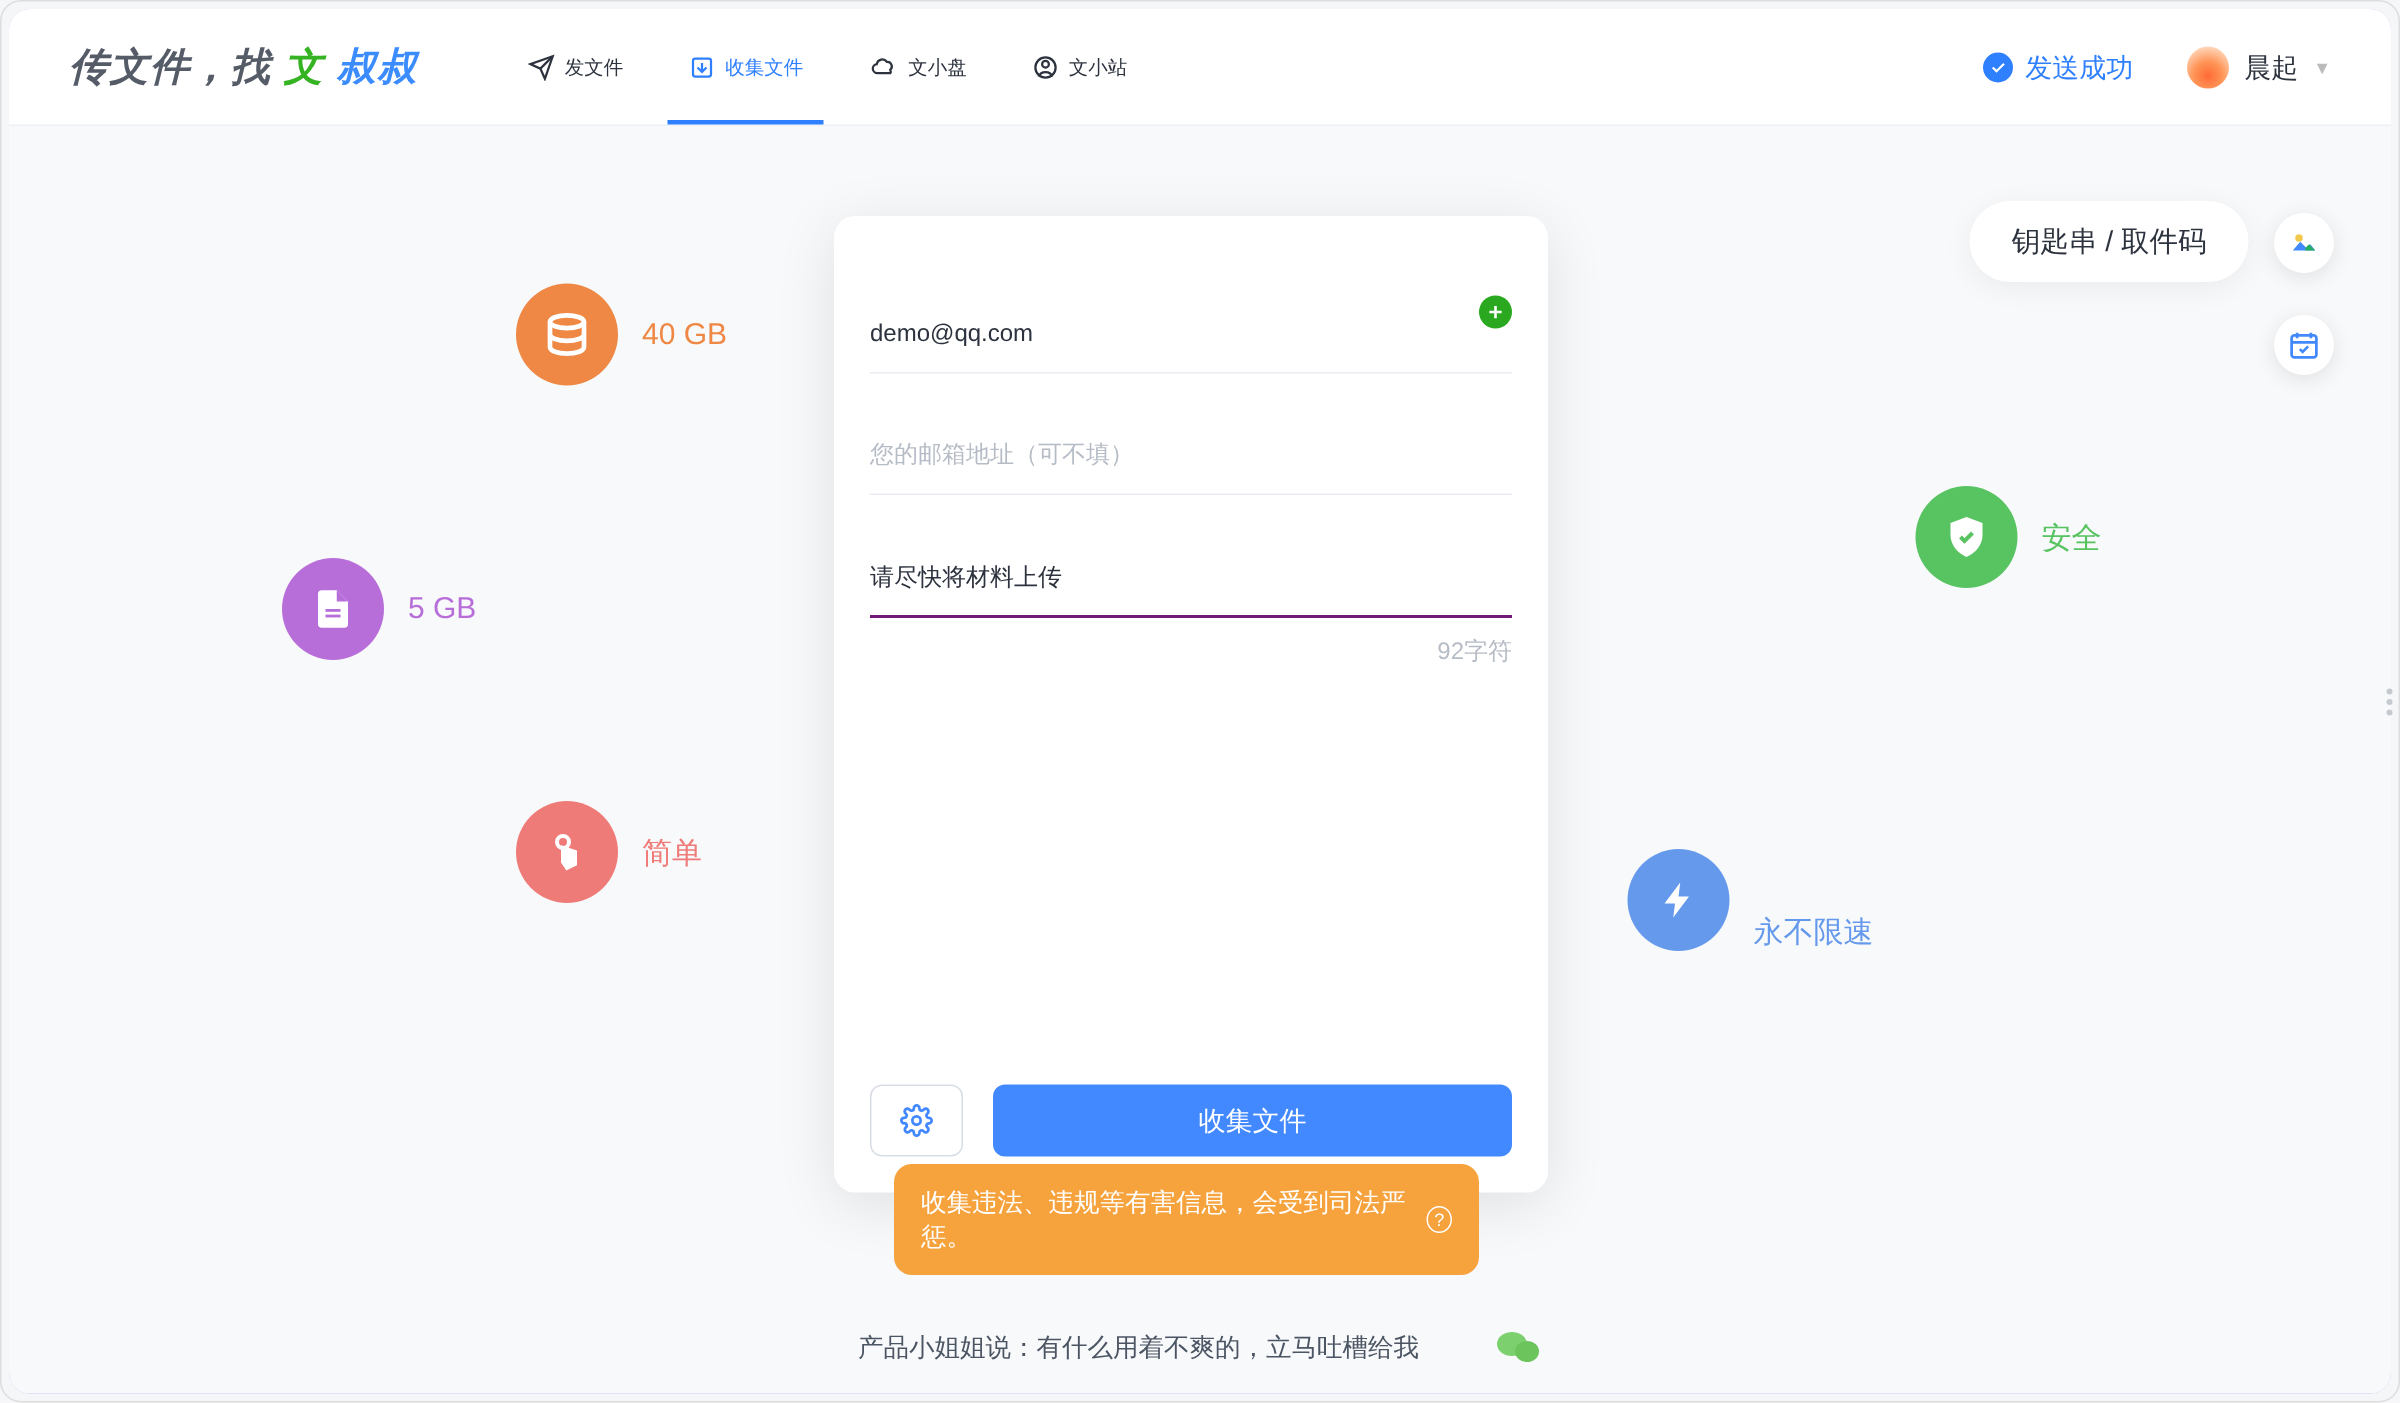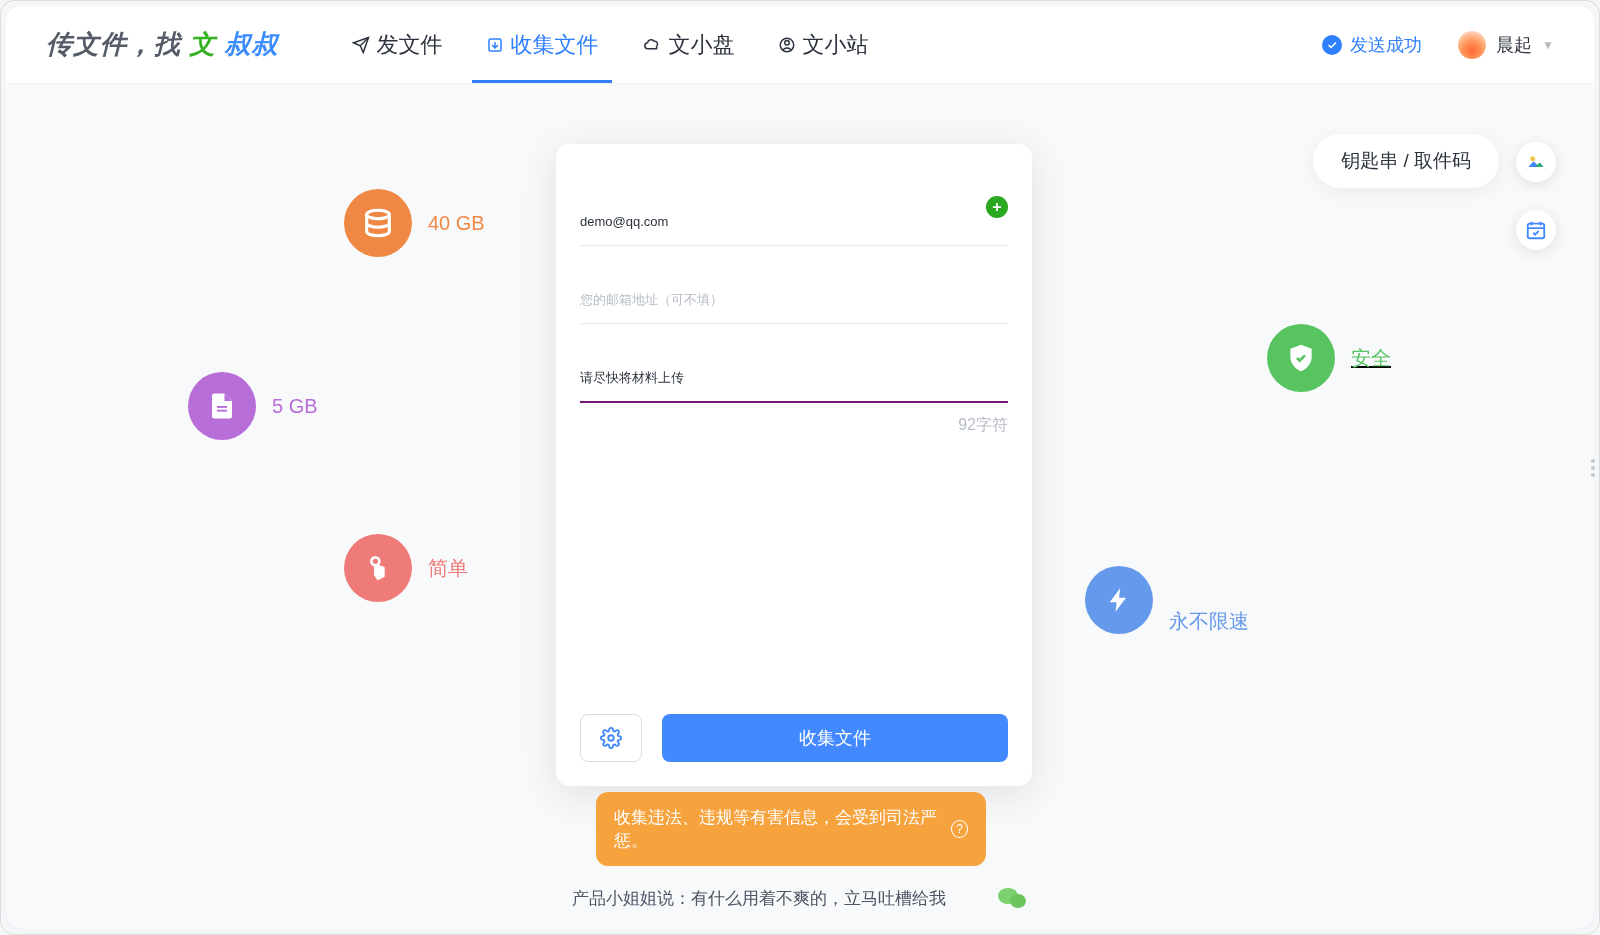--- a/index.html
+++ b/index.html
@@ -58,21 +58,21 @@
   display: flex;
   gap: 0;
   margin-left: 24px;
   height: 100%;
 }
 .nav-item {
   display: flex;
   align-items: center;
   gap: 6px;
   padding: 0 22px;
-  font-size: 22px;
+  font-size: 13px;
   color: #2d333e;
   cursor: pointer;
   height: 100%;
   position: relative;
 }
 .nav-item.active { color: #2f80ff; }
 .nav-item.active::after {
   content: "";
   position: absolute;
   bottom: 0;
@@ -128,21 +128,21 @@
 .feature-icon .lbl { font-size: 20px; }
 .fi-40gb { top: 105px; left: 338px; }
 .fi-40gb .circle { background: #ee8844; }
 .fi-40gb .lbl { color: #ee8844; }
 .fi-5gb { top: 288px; left: 182px; }
 .fi-5gb .circle { background: #b86ed9; }
 .fi-5gb .lbl { color: #b86ed9; }
 .fi-simple { top: 450px; left: 338px; }
 .fi-simple .circle { background: #ef7b78; }
 .fi-simple .lbl { color: #ef7b78; }
-.fi-safe { top: 240px; right: 203px; text-decoration: underline; }
+.fi-safe { top: 240px; right: 193px; }
 .fi-safe .circle { background: #58c461; }
 .fi-safe .lbl { color: #58c461; }
 .fi-speed { top: 480px; right: 345px; }
 .fi-speed .circle { background: #6599ec; }
 .fi-speed .lbl { color: #6599ec; margin-top: 44px; }
 .card {
   position: absolute;
   left: 550px;
   top: 60px;
   width: 476px;
@@ -155,21 +155,21 @@
 }
 .row {
   display: flex;
   align-items: center;
   border-bottom: 1px solid #e8ebef;
   padding: 16px 0;
 }
 .row input {
   border: none;
   outline: none;
-  font-size: 13px;
+  font-size: 16px;
   width: 100%;
   background: transparent;
   color: #2d333e;
   margin-top: 30px;
 }
 .row input::placeholder { color: #b6bcc6; }
 .row.active { border-bottom: 2px solid #701a75; }
 .row.active input { color: #2d333e; }
 .add-btn {
   width: 22px; height: 22px; border-radius: 50%; background: #2aa81f;
@@ -193,21 +193,21 @@
   border-radius: 8px; display: flex; align-items: center; justify-content: center;
   cursor: pointer;
 }
 .submit-btn {
   flex: 1; height: 48px; background: #4289ff; color: #fff; border: none;
   border-radius: 8px; font-size: 18px; cursor: pointer;
 }
 .warn-banner {
   position: absolute;
   left: 590px;
-  top: 708px;
+  top: 692px;
   width: 390px;
   background: #f6a23d;
   color: #fff;
   border-radius: 12px;
   padding: 14px 18px;
   display: flex;
   align-items: center;
   justify-content: center;
   gap: 6px;
   font-size: 17px;

